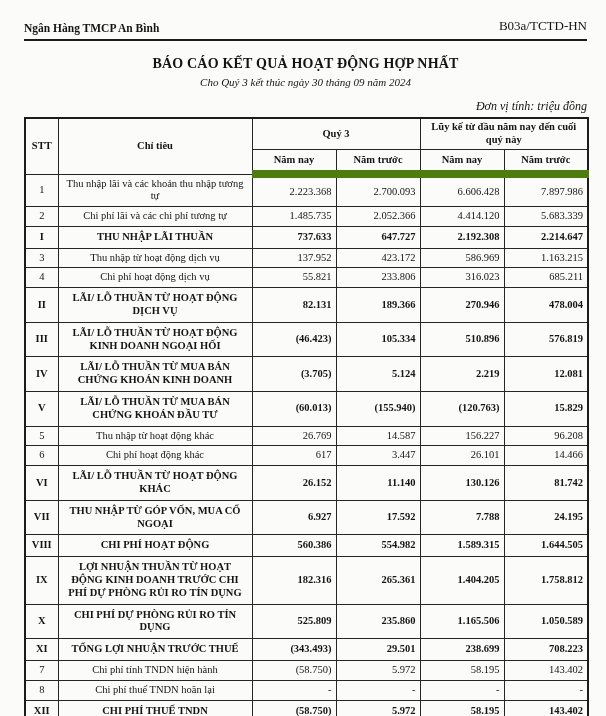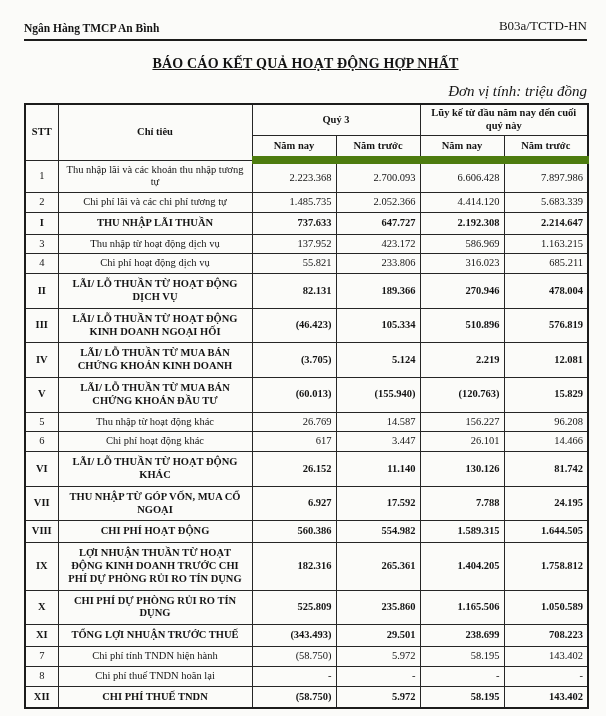--- a/index.html
+++ b/index.html
@@ -15,23 +15,23 @@
 
   
   .doc-header { display: flex; justify-content: space-between; align-items: flex-end; }
   .doc-header-left { line-height: 1.25; }
   .company { font-weight: bold; font-size: 11.5px; }
   .report-line { font-size: 11.5px; }
   .form-code { font-size: 13px; padding-bottom: 1px; }
   .head-rule { border: 0; border-top: 2px solid #1c1c1c; margin: 4px 0 0 0; }
 
   
-  .title { text-align: center; font-weight: bold; font-size: 14px; margin-top: 15px; letter-spacing: 0.2px; text-decoration: underline; }
+  .title { text-align: center; font-weight: bold; font-size: 14px; margin-top: 15px; letter-spacing: 0.2px; }
   .subtitle { text-align: center; font-style: italic; font-size: 11px; margin-top: 4px; }
-  .unit-note { text-align: right; font-style: italic; font-size: 15px; margin-top: 11px; }
+  .unit-note { text-align: right; font-style: italic; font-size: 12px; margin-top: 11px; }
 
   
   table.report {
     border-collapse: collapse;
     width: 563px;
     margin-top: 3px;
     table-layout: fixed;
     font-size: 10.5px;
   }
   table.report th, table.report td {
@@ -61,20 +61,21 @@
 
   <div class="doc-header">
     <div class="doc-header-left">
       <div class="company">Ngân Hàng TMCP An Bình</div>
     </div>
     <div class="form-code">B03a/TCTD-HN</div>
   </div>
   <hr class="head-rule">
 
   <div class="title">BÁO CÁO KẾT QUẢ HOẠT ĐỘNG HỢP NHẤT</div>
+  <div class="subtitle">Cho Quý 3 kết thúc ngày 30 tháng 09 năm 2024</div>
   <div class="unit-note">Đơn vị tính: triệu đồng</div>
 
   <table class="report">
     <colgroup>
       <col style="width:33px">
         <col style="width:194px">
       <col style="width:84px">
         <col style="width:84px">
       <col style="width:84px">
         <col style="width:84px">

